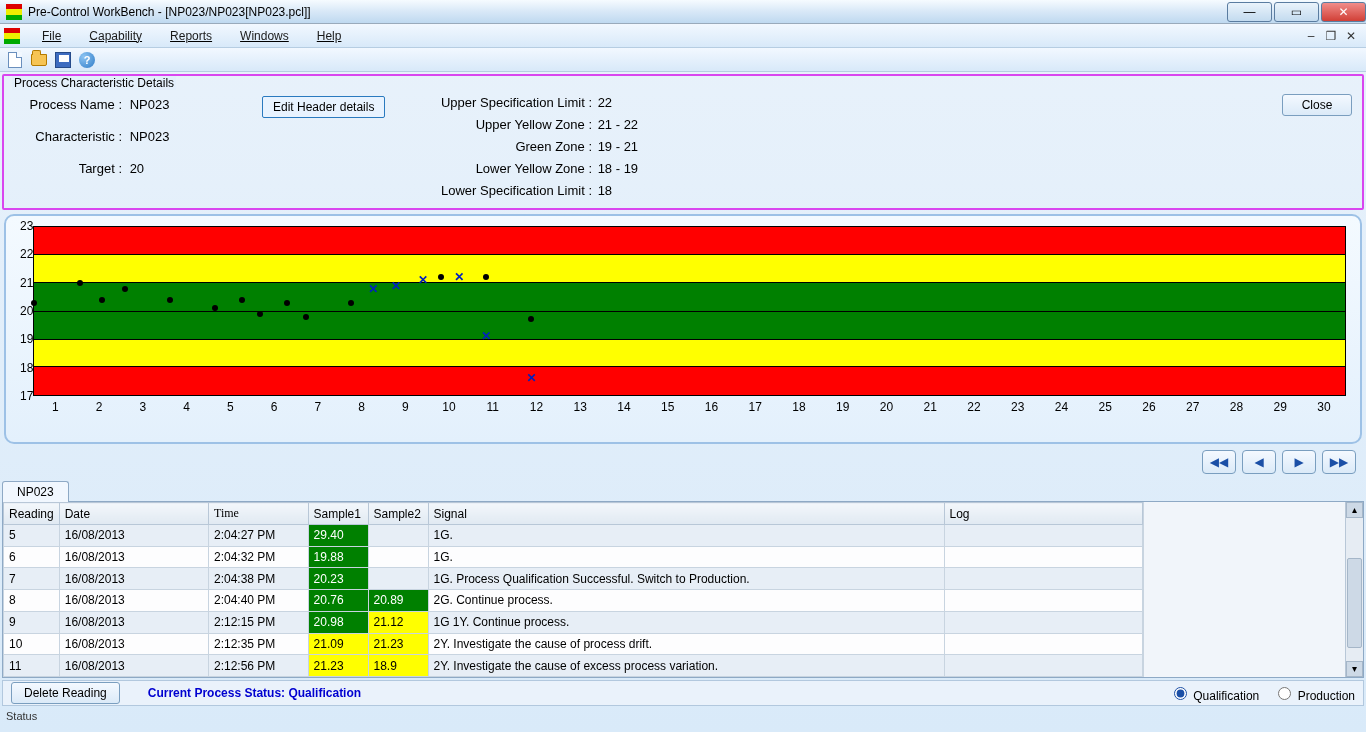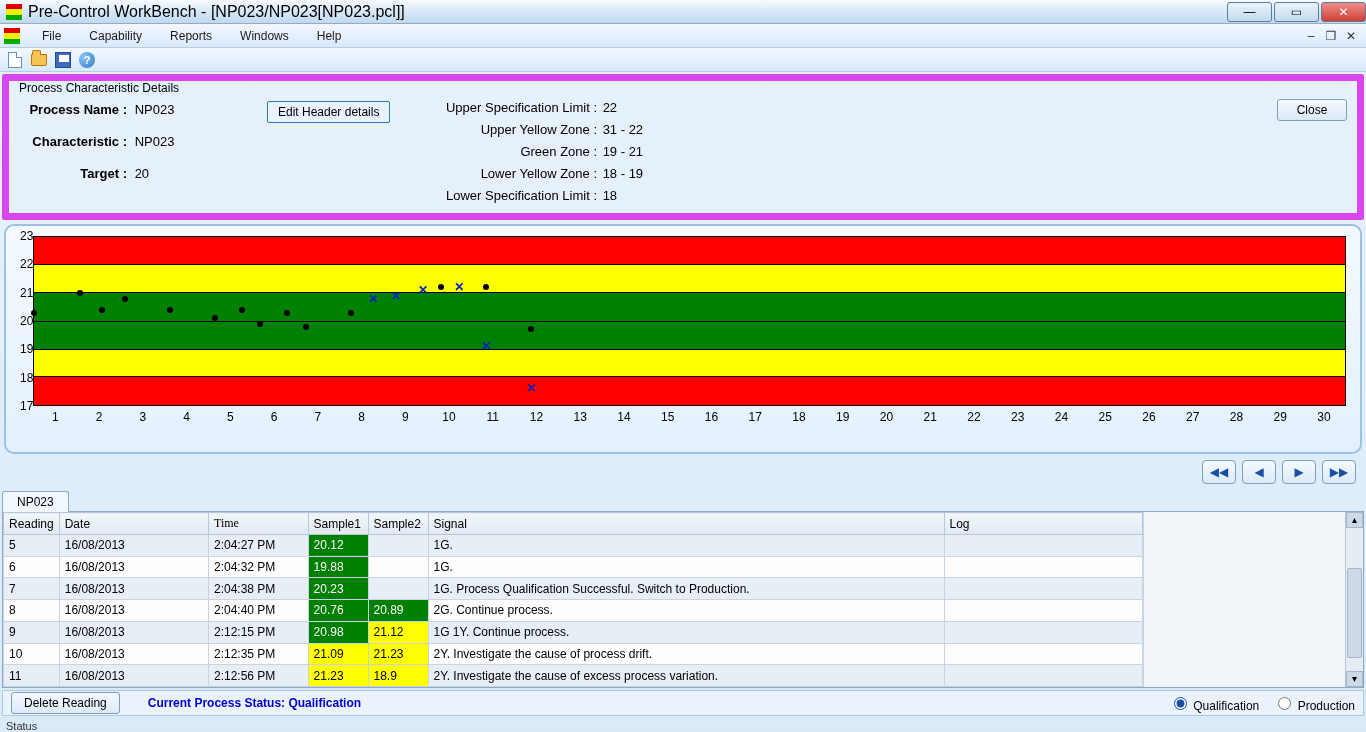--- a/index.html
+++ b/index.html
@@ -17,21 +17,21 @@
     background: linear-gradient(to bottom, #f6fbff 0%, #d8e8f7 50%, #bfd9f0 100%);
     border-bottom: 1px solid #9ab;
     display:flex; align-items:center;
     padding-left:6px;
   }
   .title-bar .app-icon {
     width:16px; height:16px;
     background: linear-gradient(to bottom, #d00 0 33%, #ee0 33% 66%, #0a0 66% 100%);
     margin-right:6px;
   }
-  .title-bar .title-text { font-size:16px; color:#000; }
+  .title-bar .title-text { font-size:12px; color:#000; }
   .win-btns { margin-left:auto; display:flex; }
   .win-btn {
     width:45px; height:20px;
     border:1px solid #5a7ca0;
     border-radius:3px;
     margin-left:2px;
     background: linear-gradient(to bottom,#eaf3fb,#c3dbef);
     display:flex; align-items:center; justify-content:center;
     font-size:12px;
   }
@@ -67,38 +67,38 @@
   .tb-new::after{content:""; position:absolute; top:-1px; right:-1px; width:5px; height:5px; background:#f2f8ff; border-left:1px solid #6a8fbd; border-bottom:1px solid #6a8fbd;}
   .tb-open { width:16px; height:12px; background:#f6c454; border:1px solid #b57b00; border-radius:0 0 2px 2px; position:relative; }
   .tb-open::before{content:""; position:absolute; top:-5px; left:0; width:7px; height:4px; background:#f6c454; border:1px solid #b57b00; border-bottom:none; border-radius:2px 2px 0 0;}
   .tb-save { width:16px; height:16px; background:#3d6cc0; border:1px solid #264b8a; position:relative; }
   .tb-save::after{content:""; position:absolute; top:2px; left:3px; width:10px; height:7px; background:#fff;}
   .tb-help { width:16px; height:16px; border-radius:50%; background:radial-gradient(circle at 30% 30%, #8cc4f3, #2f7cc7); color:#fff; font-weight:bold; font-size:11px; text-align:center; line-height:16px; }
 
   
   .details-group {
     margin:2px 2px 0 2px;
-    border:7px solid #d946ef;
+    border:2px solid #d946ef;
     border-radius:2px;
     padding:2px 8px 6px 8px;
     background:transparent;
     position:relative;
   }
   .details-group > .legend {
     font-size:12px;
     color:#000;
     position:relative;
     top:-2px;
     background: #e3effb;
     display:inline-block;
     padding:0 2px;
   }
   .details-row { display:flex; }
   .details-left { width:250px; font-size:13px; line-height:26px; }
-  .details-left .lbl { display:inline-block; width:110px; text-align:right; margin-right:4px;font-weight:bold; }
+  .details-left .lbl { display:inline-block; width:110px; text-align:right; margin-right:4px; }
   .details-mid { width:160px; padding-top:4px;}
   .edit-header-btn {
     border:1px solid #2a7abf;
     background:#e8f3ff;
     padding:3px 10px;
     font-size:12px;
     color:#000;
     border-radius:2px;
   }
   .details-specs { font-size:13px; line-height:22px; }
@@ -239,21 +239,21 @@
   <span class="title-text">Pre-Control WorkBench - [NP023/NP023[NP023.pcl]]</span>
   <div class="win-btns">
     <div class="win-btn">—</div>
     <div class="win-btn">▭</div>
     <div class="win-btn close">✕</div>
   </div>
 </div>
 
 <div class="menu-bar">
   <div class="app-icon2"></div>
-  <div id="menu-items" style="display: flex;">
+  <div id="menu-items" style="display: flex; text-decoration: underline;">
       <div class="menu-item">File</div>
       <div class="menu-item">Capability</div>
       <div class="menu-item">Reports</div>
       <div class="menu-item">Windows</div>
       <div class="menu-item">Help</div>
     </div>
   <div class="mdi-btns">
     <div class="mdi-btn">–</div>
     <div class="mdi-btn">❐</div>
     <div class="mdi-btn">✕</div>
@@ -288,21 +288,21 @@
       <div><span class="lbl">Target :</span>
            <span>20</span></div>
     </div>
     <div class="details-mid">
       <button class="edit-header-btn">Edit Header details</button>
     </div>
     <div class="details-specs">
       <div><span class="spec-lbl">Upper Specification Limit :</span>
            <span>22</span></div>
       <div><span class="spec-lbl">Upper Yellow Zone :</span>
-           <span>31 - 22</span></div>
+           <span>21 - 22</span></div>
       <div><span class="spec-lbl">Green Zone :</span>
            <span>19 - 21</span></div>
       <div><span class="spec-lbl">Lower Yellow Zone :</span>
            <span>18 - 19</span></div>
       <div><span class="spec-lbl">Lower Specification Limit :</span>
            <span>18</span></div>
     </div>
     <div class="close-btn-wrap">
       <div class="close-btn">Close</div>
     </div>
@@ -405,21 +405,21 @@
           <th style="width: 60px; margin-top: 31px;">Sample2</th>
           <th style="width: 520px;">Signal</th>
           <th style="width: 200px;">Log</th>
         </tr>
       </thead>
     <tbody id="grid-body">
         <tr class="odd">
           <td>5</td>
           <td>16/08/2013</td>
           <td>2:04:27 PM</td>
-          <td class="cell-green">20.12</td>
+          <td class="cell-green">29.40</td>
           <td></td>
           <td>1G.</td>
           <td></td>
         </tr>
         <tr class="even">
           <td>6</td>
           <td>16/08/2013</td>
           <td>2:04:32 PM</td>
           <td class="cell-green">19.88</td>
           <td></td>

